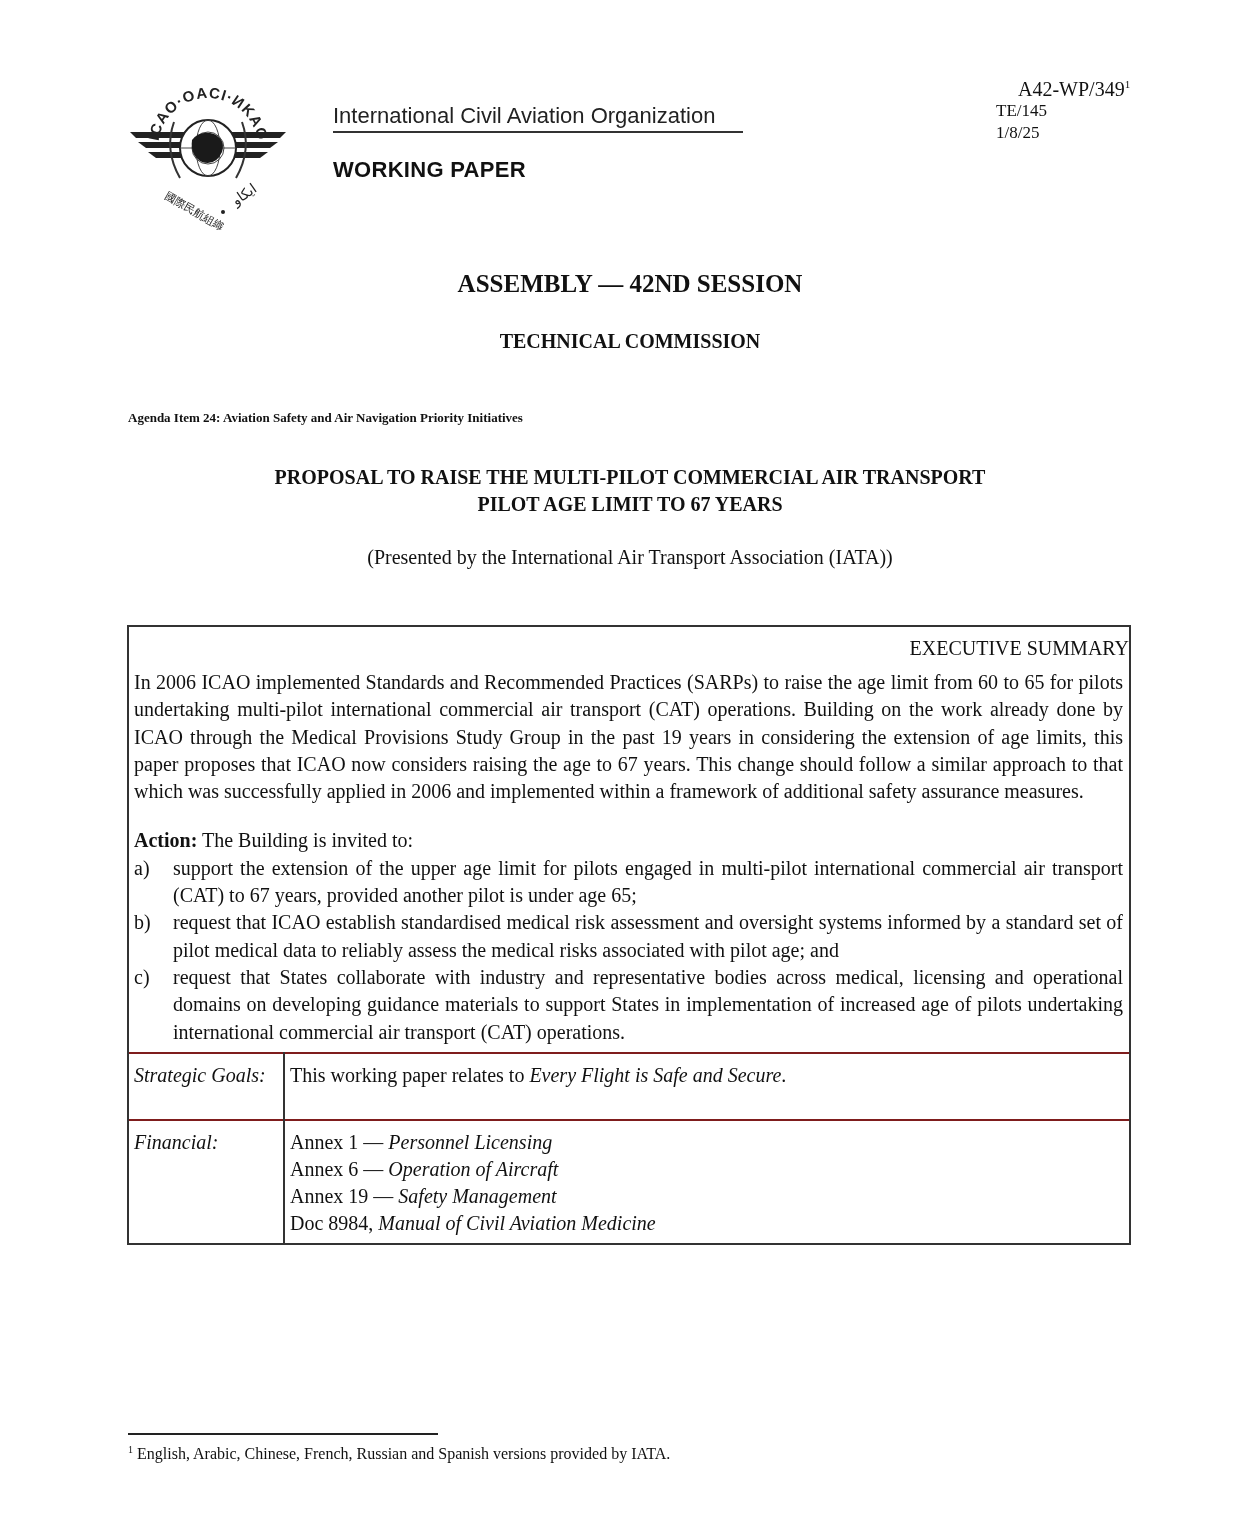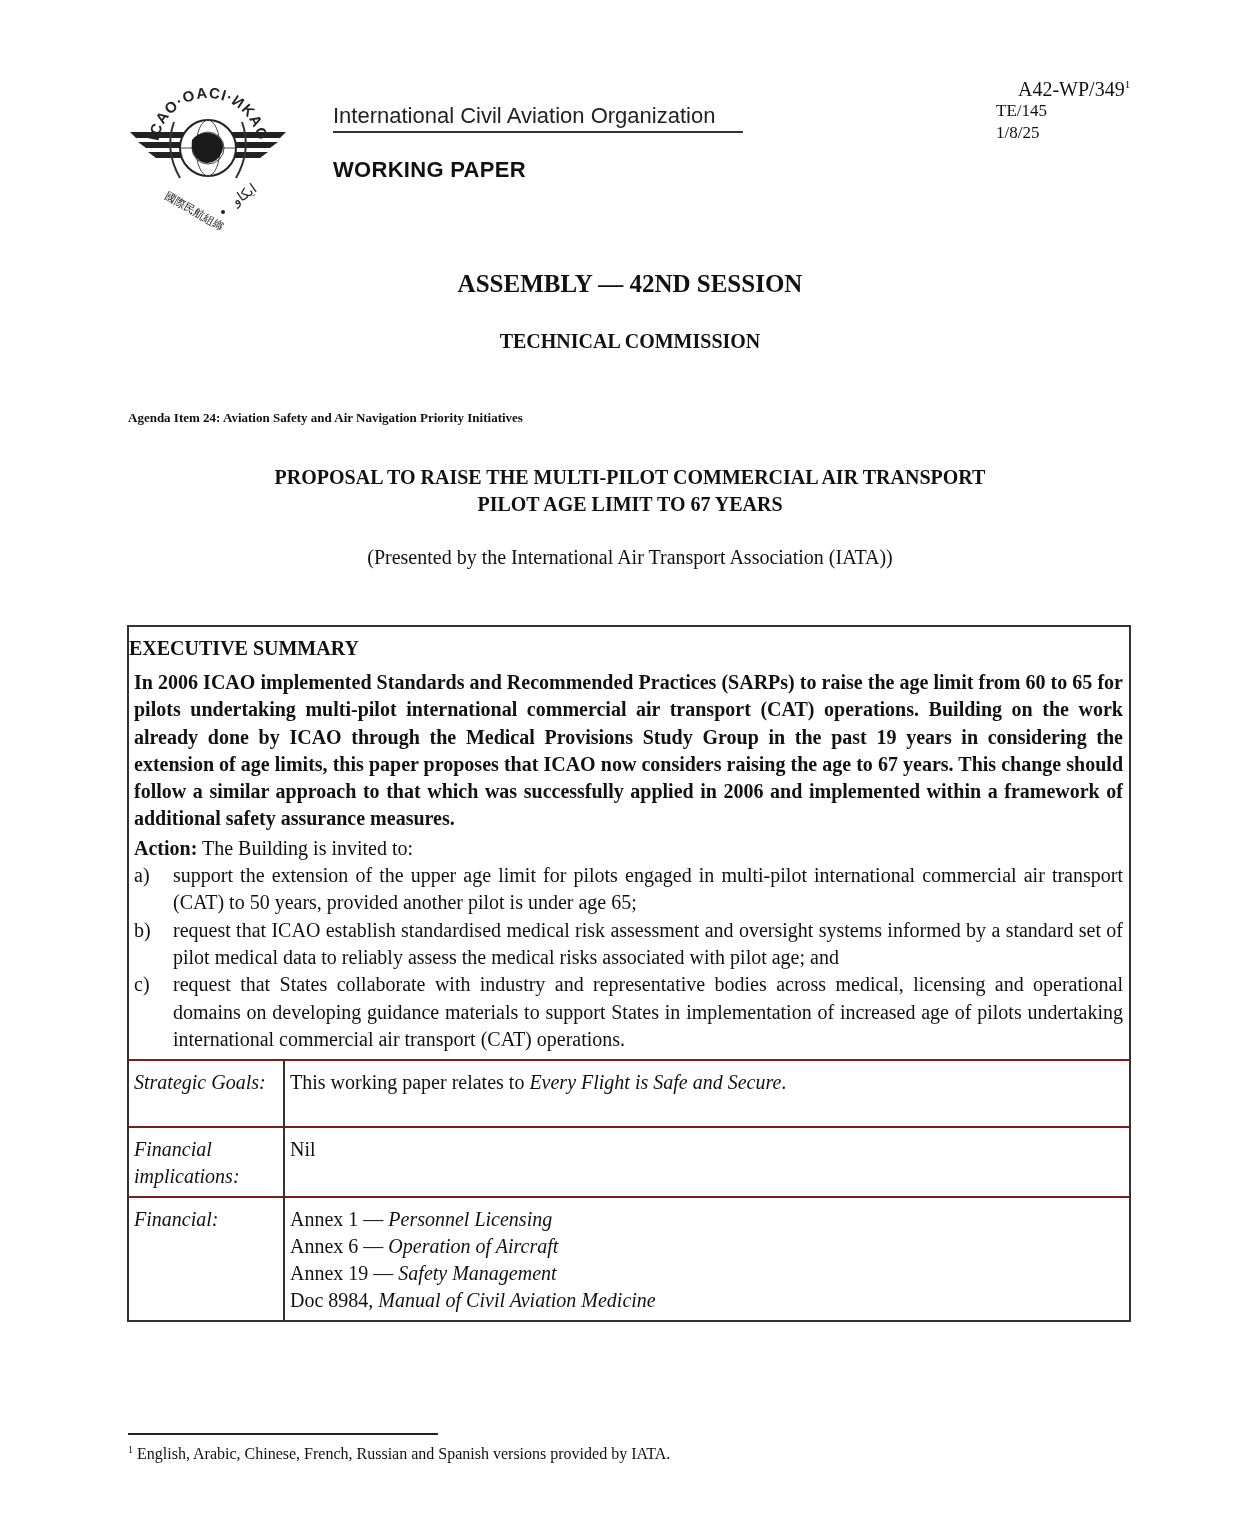--- a/index.html
+++ b/index.html
@@ -17,23 +17,23 @@
   
   .center { left: 0; width: 1260px; text-align: center; }
   .assembly { top: 270px; font-size: 25px; font-weight: bold; }
   .commission { top: 330px; font-size: 20px; font-weight: bold; }
   .agenda { left: 128px; top: 410px; font-size: 13px; font-weight: bold; }
   .proposal { top: 464px; font-size: 20px; font-weight: bold; line-height: 27px; }
   .presented { top: 546px; font-size: 20px; }
 
   
   .summary { left: 127px; top: 625px; width: 1004px; border: 2px solid #333; box-sizing: border-box; }
-  .sum-title { text-align: left; font-weight: bold; font-size: 20px; padding-top: 10px; height: 32px; }
+  .sum-title { text-align: right; font-weight: normal; font-size: 20px; padding-top: 10px; height: 32px; }
   .sum-body { padding: 0 6px 0 5px; font-size: 20px; line-height: 27.3px; text-align: justify; }
-  .sum-para { margin: 0 0 2px 0; font-weight: bold; }
+  .sum-para { margin: 0 0 22px 0; }
   .action-intro { margin: 0; }
   .action-list { margin: 0 0 6px 0; padding: 0; list-style: none; }
   .action-list li { display: flex; text-align: justify; }
   .action-list .letter { width: 39px; flex: 0 0 39px; }
   .action-list .txt { flex: 1; }
 
   .meta-table { width: 100%; border-collapse: collapse; font-size: 20px; }
   .meta-table td { border-top: 2px solid #7f1d1d; vertical-align: top; padding: 8px 6px 6px 5px; line-height: 27px; }
   .meta-table td.lbl { width: 143px; border-right: 2px solid #333; font-style: italic; }
   .row-goals td { height: 51px; }
@@ -101,43 +101,39 @@
 <div class="abs center presented">(Presented by the International Air Transport Association (IATA))</div>
 
 <div class="abs summary">
   <div class="sum-title">EXECUTIVE SUMMARY</div>
   <div class="sum-body">
     <p class="sum-para">In 2006 ICAO implemented Standards and Recommended Practices (SARPs) to raise the age limit from 60 to 65 for pilots undertaking multi-pilot international commercial air transport (CAT) operations. Building on the work already done by ICAO through the Medical Provisions Study Group in the past 19 years in considering the extension of age limits, this paper proposes that ICAO now considers raising the age to 67 years. This change should follow a similar approach to that which was successfully applied in 2006 and implemented within a framework of additional safety assurance measures.</p>
     <p class="action-intro"><b>Action:</b><span> The Building is invited to:</span></p>
     <ul class="action-list">
       <li>
         <span class="letter">a)</span>
-        <span class="txt">support the extension of the upper age limit for pilots engaged in multi-pilot international commercial air transport (CAT) to 50 years, provided another pilot is under age 65;</span>
+        <span class="txt">support the extension of the upper age limit for pilots engaged in multi-pilot international commercial air transport (CAT) to 67 years, provided another pilot is under age 65;</span>
       </li>
       <li>
         <span class="letter">b)</span>
         <span class="txt">request that ICAO establish standardised medical risk assessment and oversight systems informed by a standard set of pilot medical data to reliably assess the medical risks associated with pilot age; and</span>
       </li>
       <li>
         <span class="letter">c)</span>
         <span class="txt">request that States collaborate with industry and representative bodies across medical, licensing and operational domains on developing guidance materials to support States in implementation of increased age of pilots undertaking international commercial air transport (CAT) operations.</span>
       </li>
     </ul>
   </div>
 
   <table class="meta-table">
     <tbody>
         <tr class="row-goals">
       <td class="lbl">Strategic Goals:</td>
       <td><span>This working paper relates to </span><i>Every Flight is Safe and Secure</i><span>.</span></td>
     </tr>
-    <tr class="row-fin">
-      <td class="lbl">Financial implications:</td>
-      <td>Nil</td>
-    </tr>
     <tr>
       <td class="lbl">Financial:</td>
       <td>
         <div><span>Annex 1 — </span><i>Personnel Licensing</i></div>
         <div><span>Annex 6 — </span><i>Operation of Aircraft</i></div>
         <div><span>Annex 19 — </span><i>Safety Management</i></div>
         <div><span>Doc 8984, </span><i>Manual of Civil Aviation Medicine</i></div>
       </td>
     </tr>
   </tbody>

